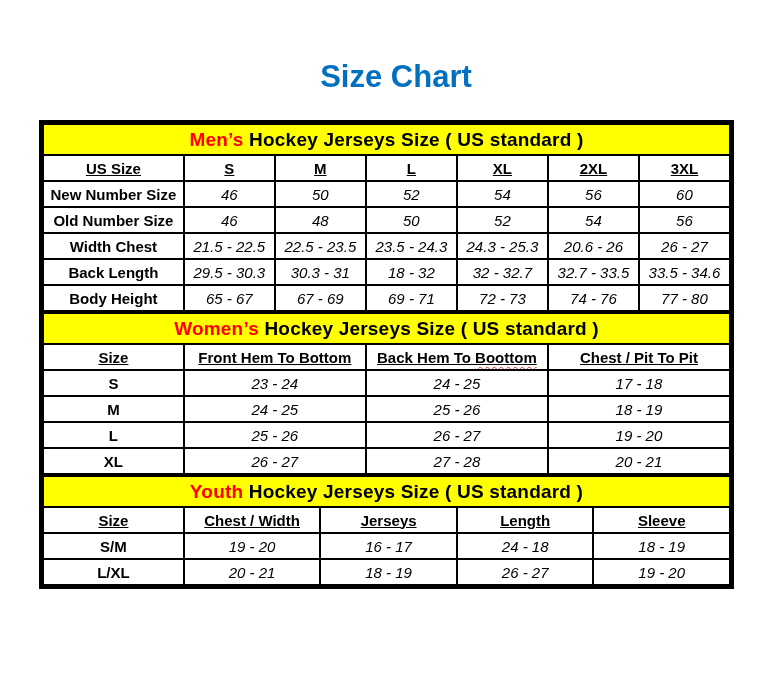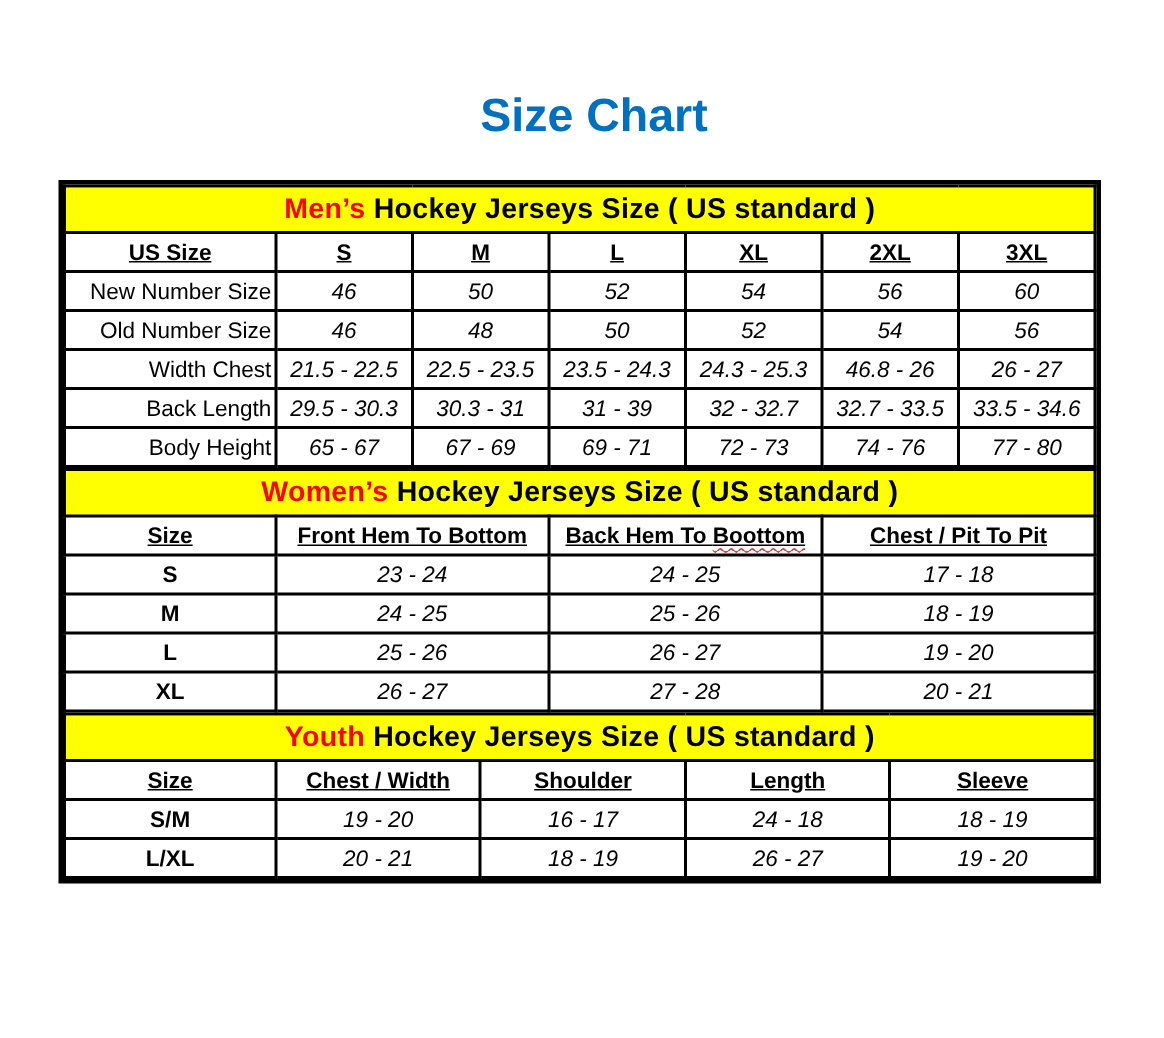--- a/index.html
+++ b/index.html
@@ -36,21 +36,21 @@
     overflow:hidden; white-space:nowrap;
   }
   td.band{
     background:var(--band-yellow);
     height:31px; font-size:19px; font-weight:700;
     letter-spacing:0.2px;
   }
   .band-hl{ color:var(--hl-red);text-align:center; }
   .header-row th{ font-weight:700;text-decoration:underline; }
   th.row-label{ font-weight:700; }
-  .sec-mens th.row-label{ font-weight:400;text-align:right; }
+  .sec-mens th.row-label{ font-weight:700; }
   td.value-cell{ font-weight:400;font-style:italic; }
   .squiggle{
     text-decoration-line:underline;
     text-decoration-style:wavy;
     text-decoration-color:var(--squiggle-red);
     text-decoration-thickness:1px;
     text-underline-offset:3px;
   }
 </style>
 </head>
@@ -99,28 +99,28 @@
             <td class="value-cell">52</td>
             <td class="value-cell">54</td>
             <td class="value-cell">56</td>
           </tr>
           <tr>
             <th class="row-label">Width Chest</th>
             <td class="value-cell">21.5 - 22.5</td>
             <td class="value-cell">22.5 - 23.5</td>
             <td class="value-cell">23.5 - 24.3</td>
             <td class="value-cell">24.3 - 25.3</td>
-            <td class="value-cell">46.8 - 26</td>
+            <td class="value-cell">20.6 - 26</td>
             <td class="value-cell">26 - 27</td>
           </tr>
           <tr>
             <th class="row-label">Back Length</th>
             <td class="value-cell">29.5 - 30.3</td>
             <td class="value-cell">30.3 - 31</td>
-            <td class="value-cell">31 - 39</td>
+            <td class="value-cell">18 - 32</td>
             <td class="value-cell">32 - 32.7</td>
             <td class="value-cell">32.7 - 33.5</td>
             <td class="value-cell">33.5 - 34.6</td>
           </tr>
           <tr>
             <th class="row-label">Body Height</th>
             <td class="value-cell">65 - 67</td>
             <td class="value-cell">67 - 69</td>
             <td class="value-cell">69 - 71</td>
             <td class="value-cell">72 - 73</td>
@@ -180,21 +180,21 @@
           <col style="width: 19.875%;">
           <col style="width: 19.875%;">
         </colgroup>
         <tbody>
           <tr class="band-row">
             <td colspan="5" class="band"><span class="band-hl">Youth</span><span> Hockey Jerseys Size ( US standard )</span></td>
           </tr>
           <tr class="header-row">
             <th>Size</th>
             <th>Chest / Width</th>
-            <th>Shoulder</th>
+            <th>Jerseys</th>
             <th>Length</th>
             <th>Sleeve</th>
           </tr>
           <tr>
             <th class="row-label">S/M</th>
             <td class="value-cell">19 - 20</td>
             <td class="value-cell">16 - 17</td>
             <td class="value-cell">24 - 18</td>
             <td class="value-cell">18 - 19</td>
           </tr>

